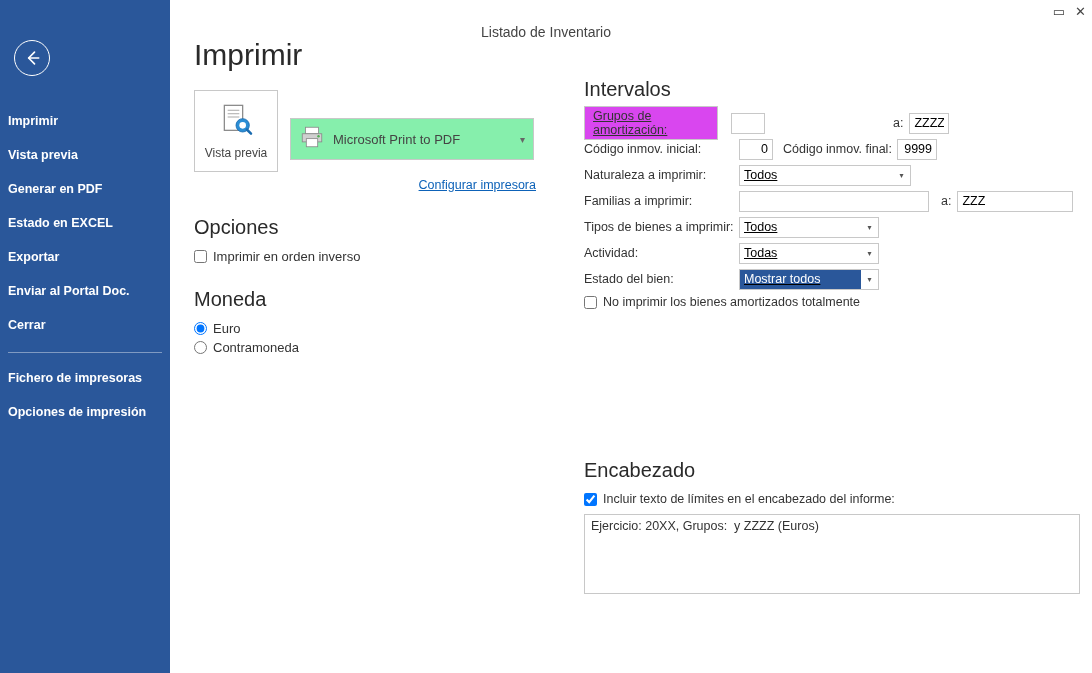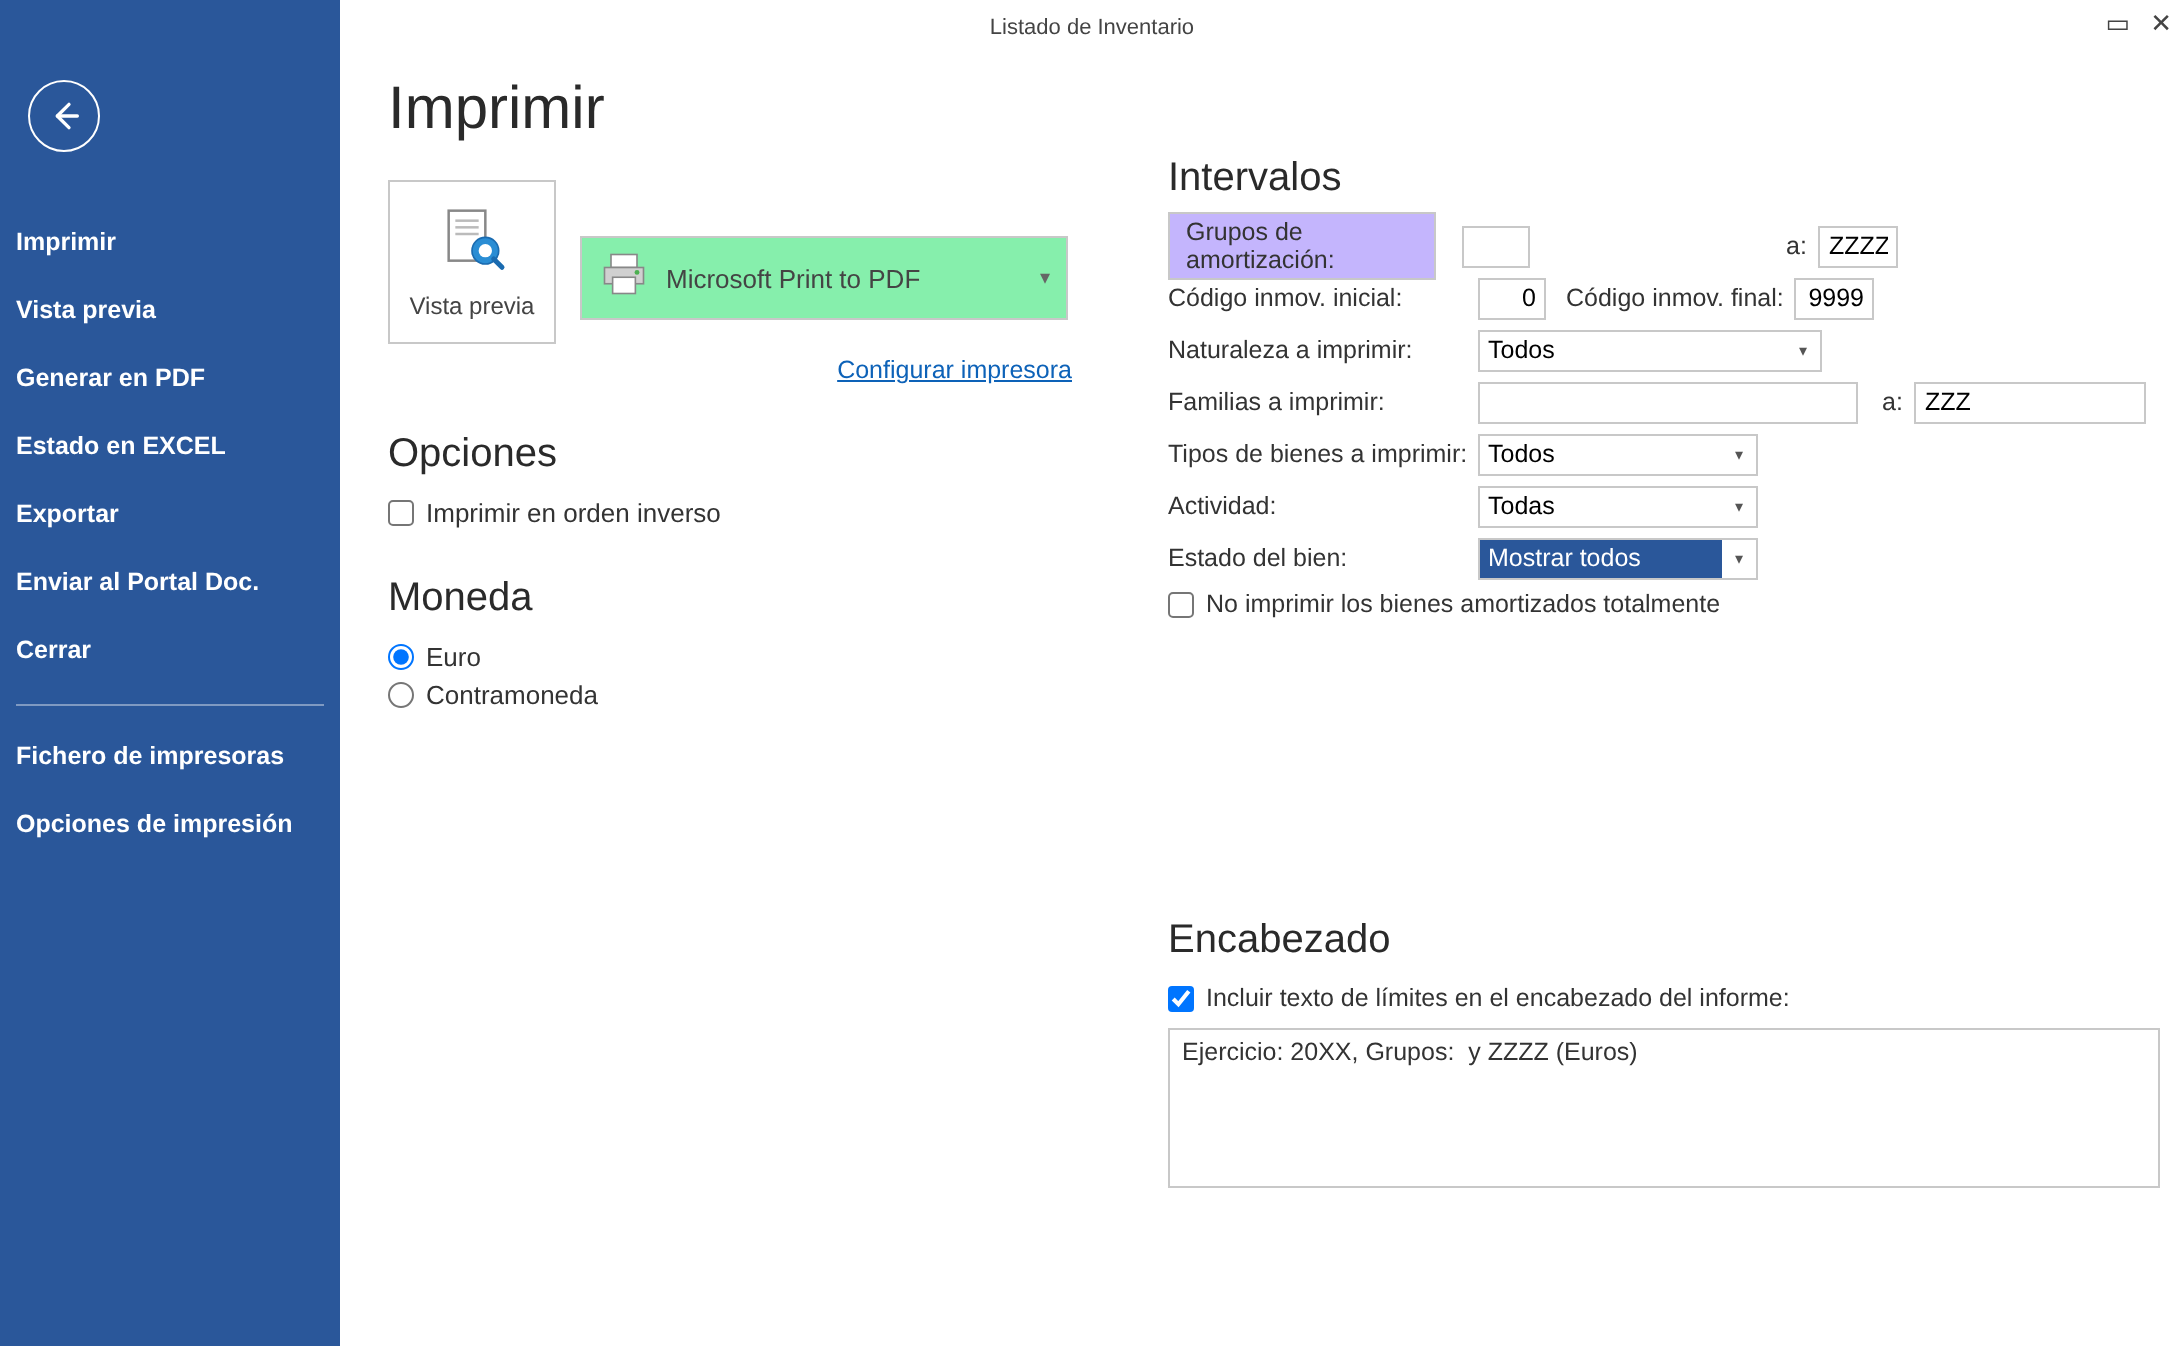--- a/index.html
+++ b/index.html
@@ -2,21 +2,21 @@
 <html><head>
 <meta charset="utf-8">
 <style>
 * { margin: 0; padding: 0; box-sizing: border-box; font-family: "Segoe UI", Tahoma, sans-serif; }
 html, body { width: 1092px; height: 673px; overflow: hidden; background: #fff; }
 
 .app { display: flex; width: 100%; height: 100%; position: relative; }
 
 
 .titlebar { position: absolute; top: 0; left: 0; right: 0; height: 28px; pointer-events: none; }
-.titlebar .title { text-align: center; font-size: 11px; color: #444; line-height: 20px; padding-top: 4px; }
+.titlebar .title { text-align: center; font-size: 14px; color: #444; line-height: 20px; padding-top: 22px; }
 .win-controls { position: absolute; top: 4px; right: 6px; display: flex; gap: 10px; font-size: 13px; color: #444; pointer-events: auto; }
 .win-controls span { cursor: default; }
 
 
 .sidebar { width: 170px; background: #2a579a; color: #fff; padding-top: 40px; flex-shrink: 0; }
 .back-button { width: 36px; height: 36px; border: 1.5px solid #fff; border-radius: 50%; margin-left: 14px; display: flex; align-items: center; justify-content: center; cursor: pointer; }
 .back-button svg { width: 20px; height: 20px; }
 .sidebar-items { margin-top: 28px; }
 .sidebar-item { font-size: 12.5px; font-weight: 600; padding: 10px 8px; cursor: pointer; }
 .sidebar-sep { border: none; border-top: 1px solid rgba(255,255,255,0.4); margin: 10px 8px 8px 8px; }
@@ -42,25 +42,25 @@
 .checkbox-row { display: flex; align-items: center; font-size: 13px; color: #333; margin-top: 4px; }
 .checkbox-row input[type="checkbox"] { margin-right: 6px; width: 13px; height: 13px; }
 
 .radio-row { display: flex; align-items: center; font-size: 13px; color: #333; margin: 4px 0; }
 .radio-row input[type="radio"] { margin-right: 6px; width: 13px; height: 13px; }
 
 
 .intervals-grid { margin-top: 4px; }
 .int-row { display: flex; align-items: center; height: 24px; margin-bottom: 2px; }
 .int-label { width: 155px; font-size: 12.5px; color: #333; }
-.int-btn-label { border: 1px solid #c8c8c8; padding: 2px 8px; font-size: 12.5px; color: #333; background: #c4b5fd; cursor: pointer; }
+.int-btn-label { border: 1px solid #c8c8c8; padding: 2px 8px; font-size: 12.5px; color: #333; background: #d946ef; cursor: pointer; text-decoration: underline; }
 .txt { border: 1px solid #c8c8c8; height: 21px; font-size: 12.5px; padding: 0 4px; background: #fff; }
 .txt.num { text-align: right; }
 .a-label { font-size: 12.5px; color: #333; margin: 0 6px; }
-.sel { position: relative; display: inline-flex; align-items: center; }
+.sel { position: relative; display: inline-flex; align-items: center; text-decoration: underline; }
 .sel .txt { padding-right: 14px; }
 .sel .dd { position: absolute; right: 0; top: 0; bottom: 0; width: 18px; border: 1px solid #c8c8c8; border-left: none; display: flex; align-items: center; justify-content: center; font-size: 8px; color: #555; background: #fff; cursor: pointer; }
 .sel.hl .txt { background: #2a579a; color: #fff; }
 .sel.hl .dd { background: #fff; }
 
 .header-textarea { width: 496px; height: 80px; border: 1px solid #c8c8c8; font-size: 12.5px; padding: 4px 6px; resize: none; margin-top: 8px; color: #333; }
 
 </style>
 </head>
 <body>

